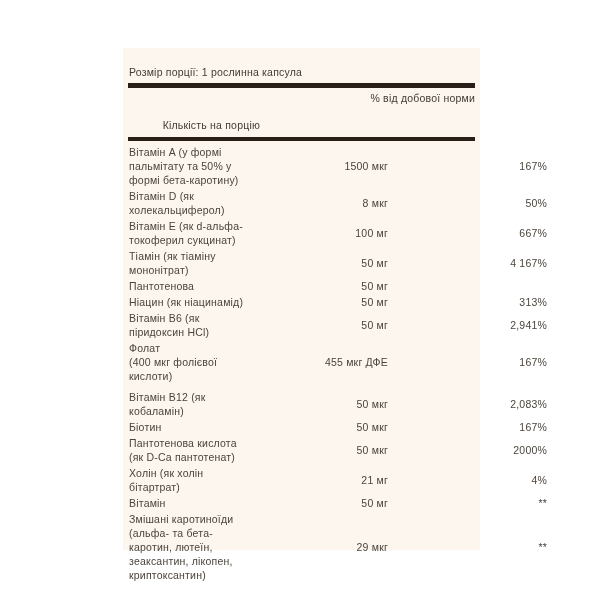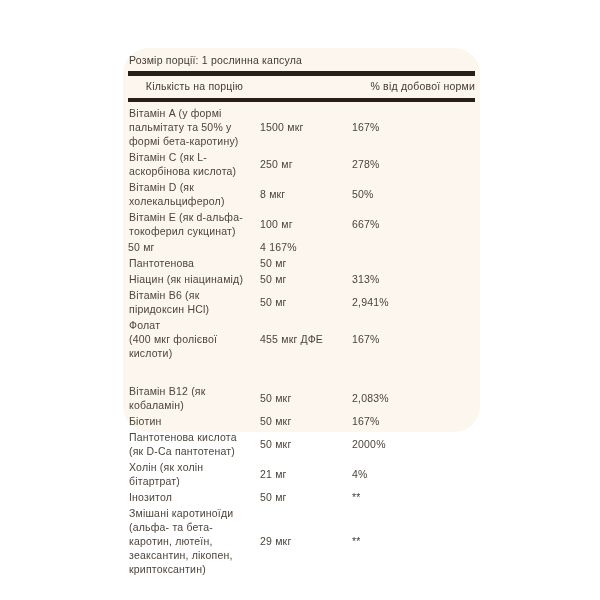--- a/index.html
+++ b/index.html
@@ -15,26 +15,25 @@
     width: 600px;
     height: 600px;
     background: #ffffff;
     overflow: hidden;
   }
   .card {
     position: absolute;
     left: 123px;
     top: 48px;
     width: 357px;
-    height: 384px;
+    height: 502px;
     box-sizing: border-box;
     background: var(--card-bg, #fcf6ee);
     color: var(--text-color, #4b443b);
-    padding: 6px 5px 0 5px;
-    border-radius: 26px;
+    padding: 18px 5px 0 5px;
   }
   .serving {
     font-size: 10.5px;
     line-height: 13px;
     letter-spacing: 0.2px;
     padding-left: 1px;
     color: var(--text-strong, #433b32);
   }
   .bar {
     height: 5px;
@@ -47,39 +46,40 @@
   }
   .hdr {
     display: grid;
     grid-template-columns: 132px 92px 123px;
     padding: 4px 0 3px 0;
     font-size: 10.5px;
     line-height: 13px;
     letter-spacing: 0.2px;
     color: var(--text-strong, #433b32);
   }
-  .hdr .h-name { text-align: center; padding-left: 1px; }
+  .hdr .h-name { text-align: right; padding-left: 1px; margin-top: 27px; }
   .hdr .h-pct  { text-align: right; }
   .rows { padding-top: 3px; }
   .row {
     display: grid;
     grid-template-columns: 132px 92px 123px;
     align-items: center;
     padding: 1px 0;
     font-size: 10.5px;
     letter-spacing: 0.2px;
+    gap: 36px;
   }
-  .row.gap { margin-bottom: 22px; }
+  .row.gap { margin-bottom: 5px; }
   .name {
     white-space: pre-line;
     line-height: 14px;
     padding-left: 1px;
   }
   .amt, .pct {
-    text-align: left;
+    text-align: right;
     line-height: 14px;
   }
 </style>
 </head>
 <body style="background: rgb(255, 255, 255);">
 
 <div class="page">
   <div class="card">
 
     <div class="serving">Розмір порції: 1 рослинна капсула</div>
@@ -96,38 +96,34 @@
 
     <div class="rows">
         <div class="row">
           <div class="name">Вітамін A (у формі
 пальмітату та 50% у
 формі бета-каротину)</div>
           <div class="amt">1500 мкг</div>
           <div class="pct">167%</div>
         </div>
         <div class="row">
-          <div class="name">Вітамін C (як L-
-аскорбінова кислота)</div>
-          <div class="amt">250 мг</div>
-          <div class="pct">278%</div>
-        </div>
-        <div class="row">
           <div class="name">Вітамін D (як
 холекальциферол)</div>
           <div class="amt">8 мкг</div>
           <div class="pct">50%</div>
         </div>
         <div class="row">
           <div class="name">Вітамін E (як d-альфа-
 токоферил сукцинат)</div>
           <div class="amt">100 мг</div>
           <div class="pct">667%</div>
         </div>
         <div class="row">
+          <div class="name">Тіамін (як тіаміну
+мононітрат)</div>
           <div class="amt">50 мг</div>
           <div class="pct">4 167%</div>
         </div>
         <div class="row">
           <div class="name">Пантотенова</div>
           <div class="amt">50 мг</div>
         </div>
         <div class="row">
           <div class="name">Ніацин (як ніацинамід)</div>
           <div class="amt">50 мг</div>
@@ -163,21 +159,21 @@
           <div class="amt">50 мкг</div>
           <div class="pct">2000%</div>
         </div>
         <div class="row">
           <div class="name">Холін (як холін
 бітартрат)</div>
           <div class="amt">21 мг</div>
           <div class="pct">4%</div>
         </div>
         <div class="row">
-          <div class="name">Інозитол</div>
+          <div class="name">Вітамін</div>
           <div class="amt">50 мг</div>
           <div class="pct">**</div>
         </div>
         <div class="row">
           <div class="name">Змішані каротиноїди
 (альфа- та бета-
 каротин, лютеїн,
 зеаксантин, лікопен,
 криптоксантин)</div>
           <div class="amt">29 мкг</div>

